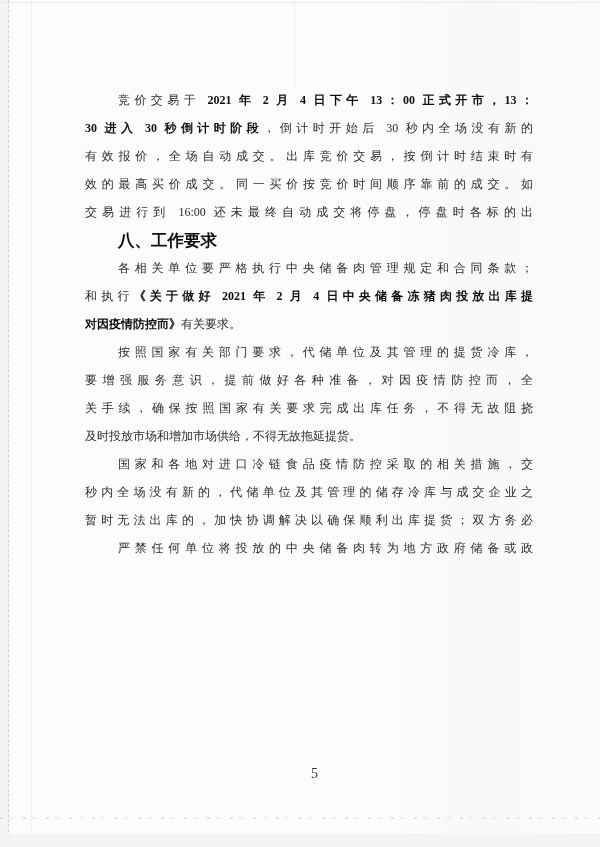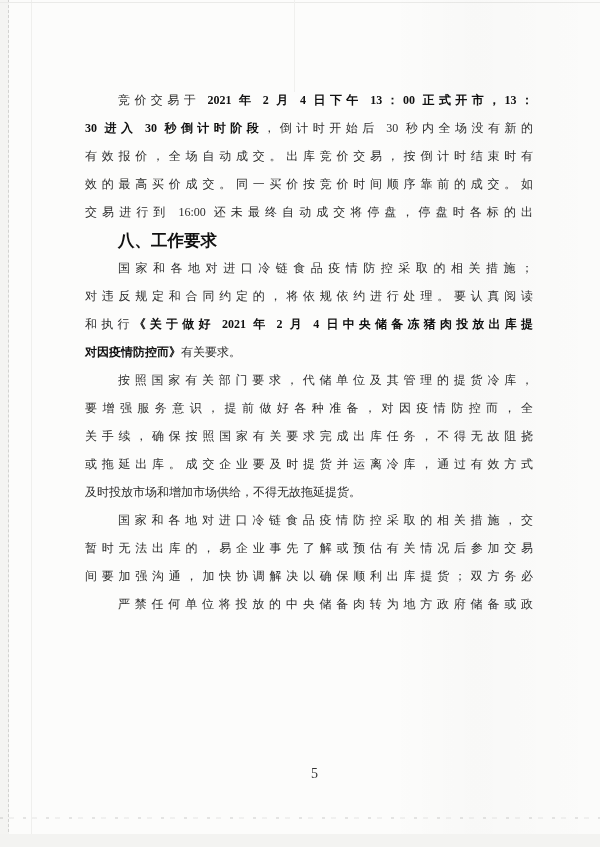--- a/index.html
+++ b/index.html
@@ -91,29 +91,27 @@
   <div class="scan-bottom-noise"></div>
   <div class="scan-bottom-band"></div>
 
   <div class="content" id="doc-lines">
       <div class="line indent"><span>竞价交易于 </span><b>2021 年 2 月 4 日下午 13：00 正式开市，13：</b></div>
       <div class="line"><b>30 进入 30 秒倒计时阶段</b><span>，倒计时开始后 30 秒内全场没有新的</span></div>
       <div class="line"><span>有效报价，全场自动成交。出库竞价交易，按倒计时结束时有</span></div>
       <div class="line"><span>效的最高买价成交。同一买价按竞价时间顺序靠前的成交。如</span></div>
       <div class="line"><span>交易进行到 16:00 还未最终自动成交将停盘，停盘时各标的出</span></div>
       <div class="line indent nojust heading"><b>八、工作要求</b></div>
-      <div class="line indent"><span>国家和各地对进口冷链食品疫情防控采取的相关措施；</span></div>
-      <div class="line"><span>对违反规定和合同约定的，将依规依约进行处理。要认真阅读</span></div>
+      <div class="line indent"><span>各相关单位要严格执行中央储备肉管理规定和合同条款；</span></div>
       <div class="line"><span>和执行</span><b>《关于做好 2021 年 2 月 4 日中央储备冻猪肉投放出库提</b></div>
       <div class="line nojust"><b>对因疫情防控而》</b><span>有关要求。</span></div>
       <div class="line indent"><span>按照国家有关部门要求，代储单位及其管理的提货冷库，</span></div>
       <div class="line"><span>要增强服务意识，提前做好各种准备，对因疫情防控而，全</span></div>
       <div class="line"><span>关手续，确保按照国家有关要求完成出库任务，不得无故阻挠</span></div>
-      <div class="line"><span>或拖延出库。成交企业要及时提货并运离冷库，通过有效方式</span></div>
       <div class="line nojust"><span>及时投放市场和增加市场供给，不得无故拖延提货。</span></div>
       <div class="line indent"><span>国家和各地对进口冷链食品疫情防控采取的相关措施，交</span></div>
-      <div class="line"><span>暂时无法出库的，易企业事先了解或预估有关情况后参加交易</span></div>
-      <div class="line"><span>间要加强沟通，加快协调解决以确保顺利出库提货；双方务必</span></div>
+      <div class="line"><span>秒内全场没有新的，代储单位及其管理的储存冷库与成交企业之</span></div>
+      <div class="line"><span>暂时无法出库的，加快协调解决以确保顺利出库提货；双方务必</span></div>
       <div class="line indent"><span>严禁任何单位将投放的中央储备肉转为地方政府储备或政</span></div>
     </div>
 
   <div class="page-number">5</div>
 </div>
 
 </body></html>

